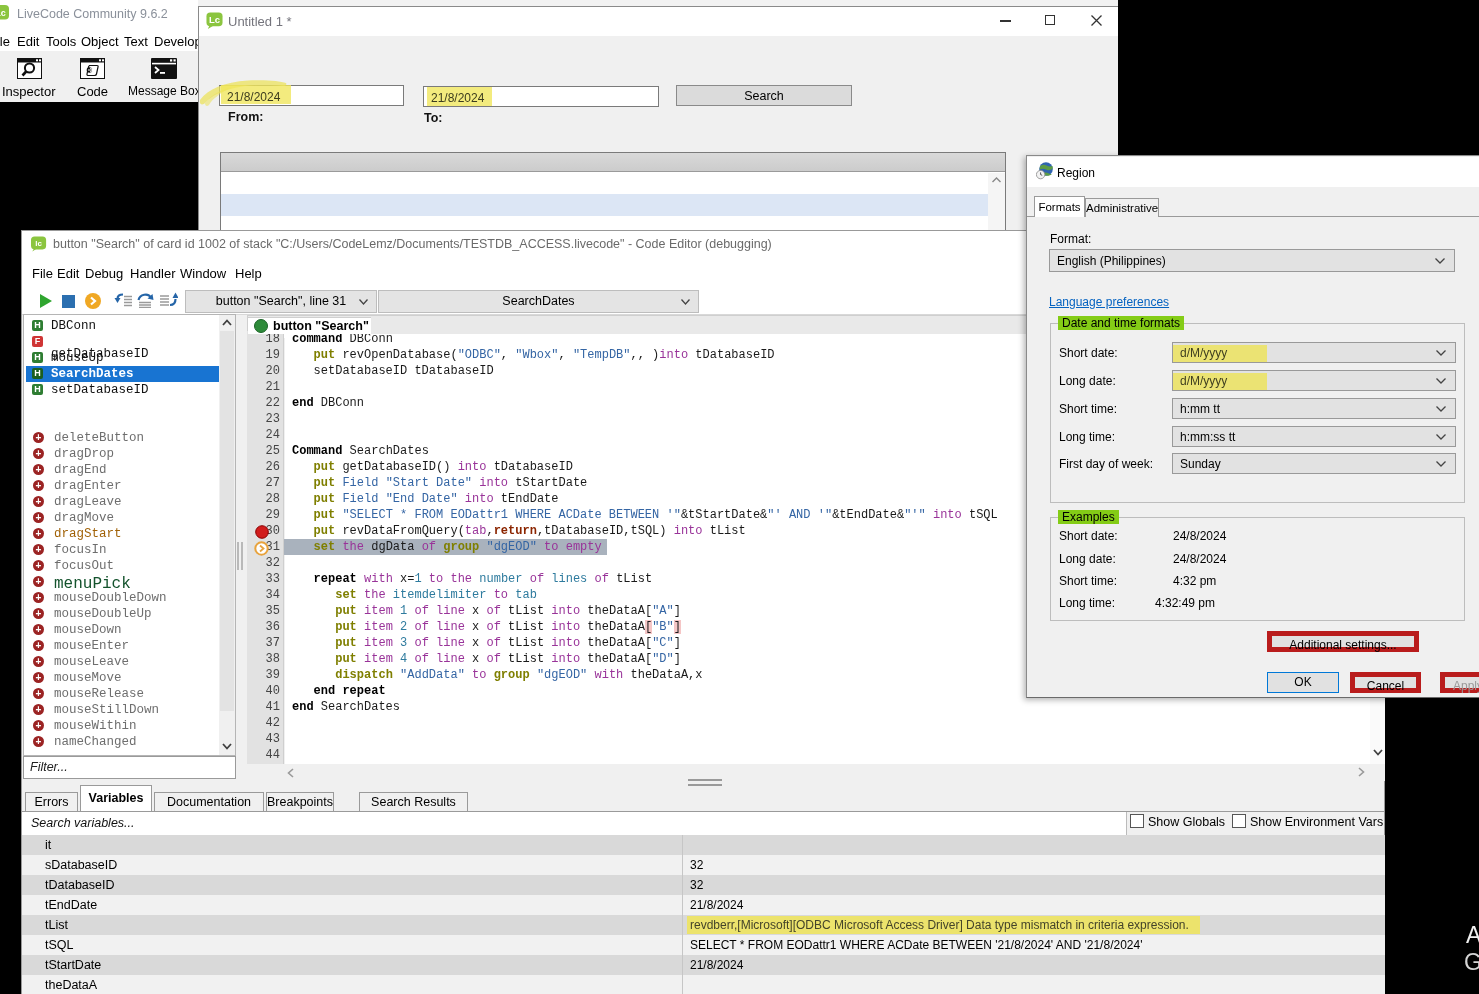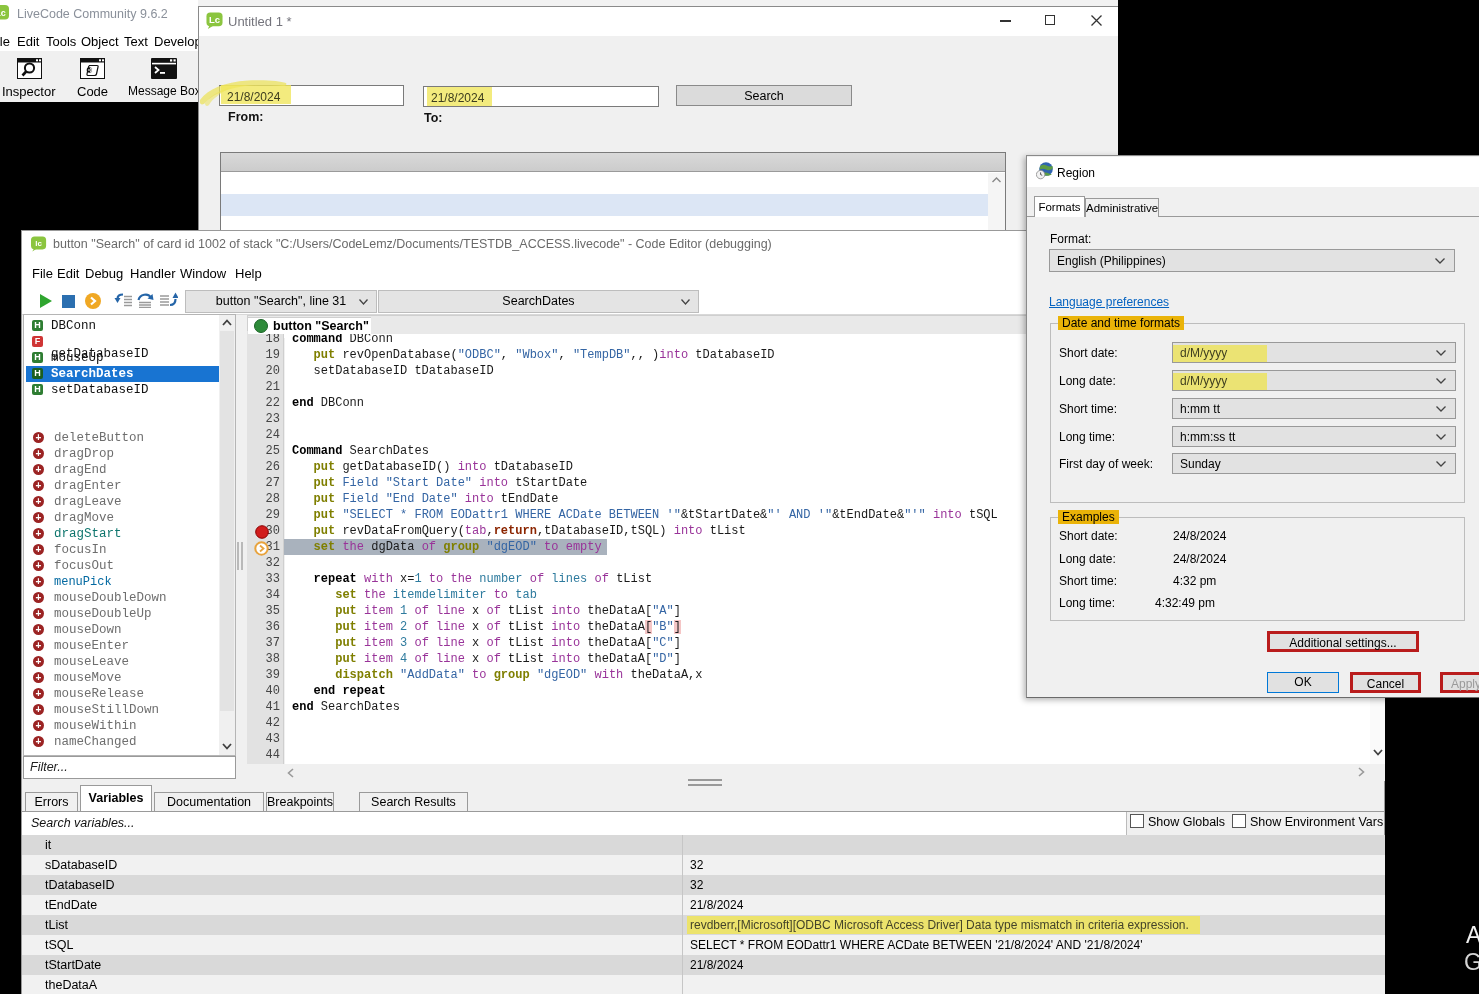--- a/index.html
+++ b/index.html
@@ -12,23 +12,23 @@
 .p{color:#993399}
 .b{color:#3465a4}
 .t{color:#2e7b9e}
 .m{font-weight:bold;color:#8b2500}
 .cl{position:absolute;left:291px;white-space:pre;font-family:"Liberation Mono",monospace;font-size:12px;line-height:16px;color:#1a1a1a}
 .gn{position:absolute;width:33px;text-align:right;font-family:"Liberation Mono",monospace;font-size:12px;line-height:16px;color:#444}
 .hl{position:absolute;background:rgba(240,230,90,0.78)}
 .combo{position:absolute;background:#fff;border:1px solid #7a7a7a;font-size:12px;color:#000}
 .combo .v{position:absolute;left:7px;top:3px}
 .grp{position:absolute;border:1px solid #bdbdbd}
-.grplbl{position:absolute;background:#eab308;padding:0 4px;font-size:12px;color:#000}
+.grplbl{position:absolute;background:#84cc16;padding:0 4px;font-size:12px;color:#000}
 .rl{position:absolute;font-size:12px;color:#000}
-.btn{position:absolute;background:#e1e1e1;border:3px solid #b91c1c;font-size:12px;color:#000;text-align:center}
+.btn{position:absolute;background:#e1e1e1;border:5px solid #b91c1c;font-size:12px;color:#000;text-align:center}
 .hico{position:absolute;left:6px;top:2px;width:11px;height:11px;border-radius:2px;color:#fff;font-size:9px;font-weight:bold;text-align:center;line-height:11px;font-family:"Liberation Sans",sans-serif}
 .pico{position:absolute;left:7px;top:2px;width:11px;height:11px;border-radius:50%;background:#9b2323;color:#fff;font-size:10px;font-weight:bold;text-align:center;line-height:11px;font-family:"Liberation Sans",sans-serif}
 .vrow{position:absolute;left:0;width:1363px;height:20px;font-size:12.5px;color:#000}
 .vrow .n{position:absolute;left:23px;top:3px}
 .vrow .val{position:absolute;left:668px;top:3px;white-space:nowrap;font-size:12px}
 .vsep{position:absolute;left:660px;top:0;width:1px;height:20px;background:#c6c6c6}
 </style></head><body>
 <div id="root">
 
 <div class="win" style="left:0;top:0;width:199px;height:102px;background:#fff">
@@ -175,27 +175,27 @@
 <span class="abs mono" style="left:32px;top:216px;font-size:12.5px;color:#6e6e6e">dragDrop</span>
 <div class="pico" style="left:11px;top:233px">+</div>
 <span class="abs mono" style="left:32px;top:232px;font-size:12.5px;color:#6e6e6e">dragEnd</span>
 <div class="pico" style="left:11px;top:249px">+</div>
 <span class="abs mono" style="left:32px;top:248px;font-size:12.5px;color:#6e6e6e">dragEnter</span>
 <div class="pico" style="left:11px;top:265px">+</div>
 <span class="abs mono" style="left:32px;top:264px;font-size:12.5px;color:#6e6e6e">dragLeave</span>
 <div class="pico" style="left:11px;top:281px">+</div>
 <span class="abs mono" style="left:32px;top:280px;font-size:12.5px;color:#6e6e6e">dragMove</span>
 <div class="pico" style="left:11px;top:297px">+</div>
-<span class="abs mono" style="left:32px;top:296px;font-size:12.5px;color:#0f766e">dragStart</span>
+<span class="abs mono" style="left:32px;top:296px;font-size:12.5px;color:#a16207">dragStart</span>
 <div class="pico" style="left:11px;top:313px">+</div>
 <span class="abs mono" style="left:32px;top:312px;font-size:12.5px;color:#6e6e6e">focusIn</span>
 <div class="pico" style="left:11px;top:329px">+</div>
 <span class="abs mono" style="left:32px;top:328px;font-size:12.5px;color:#6e6e6e">focusOut</span>
 <div class="pico" style="left:11px;top:345px">+</div>
-<span class="abs mono" style="left:32px;top:344px;font-size:12px;color:#0369a1">menuPick</span>
+<span class="abs mono" style="left:32px;top:344px;font-size:16px;color:#14532d">menuPick</span>
 <div class="pico" style="left:11px;top:361px">+</div>
 <span class="abs mono" style="left:32px;top:360px;font-size:12.5px;color:#6e6e6e">mouseDoubleDown</span>
 <div class="pico" style="left:11px;top:377px">+</div>
 <span class="abs mono" style="left:32px;top:376px;font-size:12.5px;color:#6e6e6e">mouseDoubleUp</span>
 <div class="pico" style="left:11px;top:393px">+</div>
 <span class="abs mono" style="left:32px;top:392px;font-size:12.5px;color:#6e6e6e">mouseDown</span>
 <div class="pico" style="left:11px;top:409px">+</div>
 <span class="abs mono" style="left:32px;top:408px;font-size:12.5px;color:#6e6e6e">mouseEnter</span>
 <div class="pico" style="left:11px;top:425px">+</div>
 <span class="abs mono" style="left:32px;top:424px;font-size:12.5px;color:#6e6e6e">mouseLeave</span>

